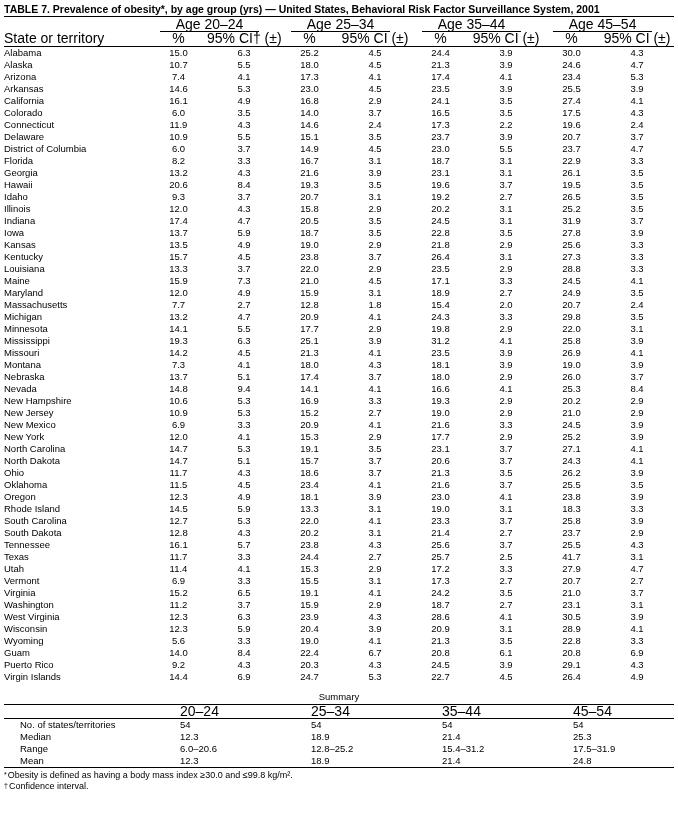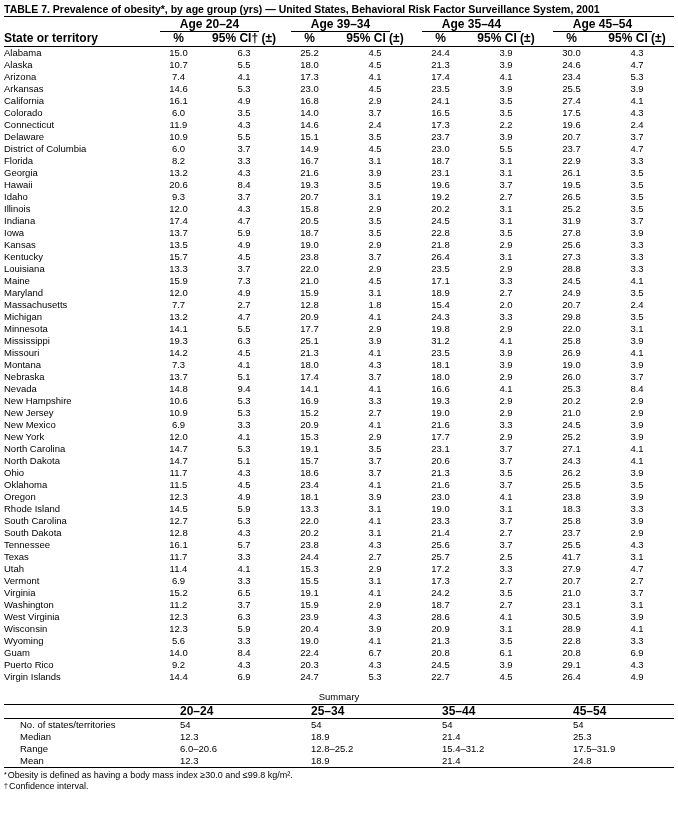--- a/index.html
+++ b/index.html
@@ -6,21 +6,21 @@
   html,body { background:#ffffff; }
   .page {
     width:678px; height:816px; background:#ffffff; color:#000;
     font-family:"Liberation Sans", sans-serif; font-size:9.5px;
     padding:3px 4px; overflow:hidden;
   }
   .title { font-size:10.5px; font-weight:bold; line-height:13px; white-space:nowrap; }
   .rule { height:1px; background:#000; }
 
   table { width:100%; border-collapse:collapse; table-layout:fixed; }
-  th { font-weight:bold; font-size:12px; }
+  th { font-weight:normal; font-size:14px; }
 
   table.main col.c-state { width:146px; }
   table.main col.c-pct { width:57px; }
   table.main col.c-ci  { width:74px; }
 
   tr.age-row th { padding-top:2px; vertical-align:bottom; }
   .age-head { text-align:center; }
   .age-head .ul {
     display:block; border-bottom:1px solid #000;
     margin:0 22px 0 10px; padding-bottom:1px; line-height:11px;
@@ -73,21 +73,21 @@
       <col class="c-pct">
         <col class="c-ci">
     </colgroup>
     <thead>
       <tr class="age-row">
         <th></th>
         <th colspan="2" class="age-head">
             <span class="ul">Age 20–24</span>
           </th>
         <th colspan="2" class="age-head">
-            <span class="ul">Age 39–34</span>
+            <span class="ul">Age 25–34</span>
           </th>
         <th colspan="2" class="age-head">
             <span class="ul">Age 35–44</span>
           </th>
         <th colspan="2" class="age-head">
             <span class="ul">Age 45–54</span>
           </th>
       </tr>
       <tr class="sub">
         <th class="state-h">State or territory</th>

